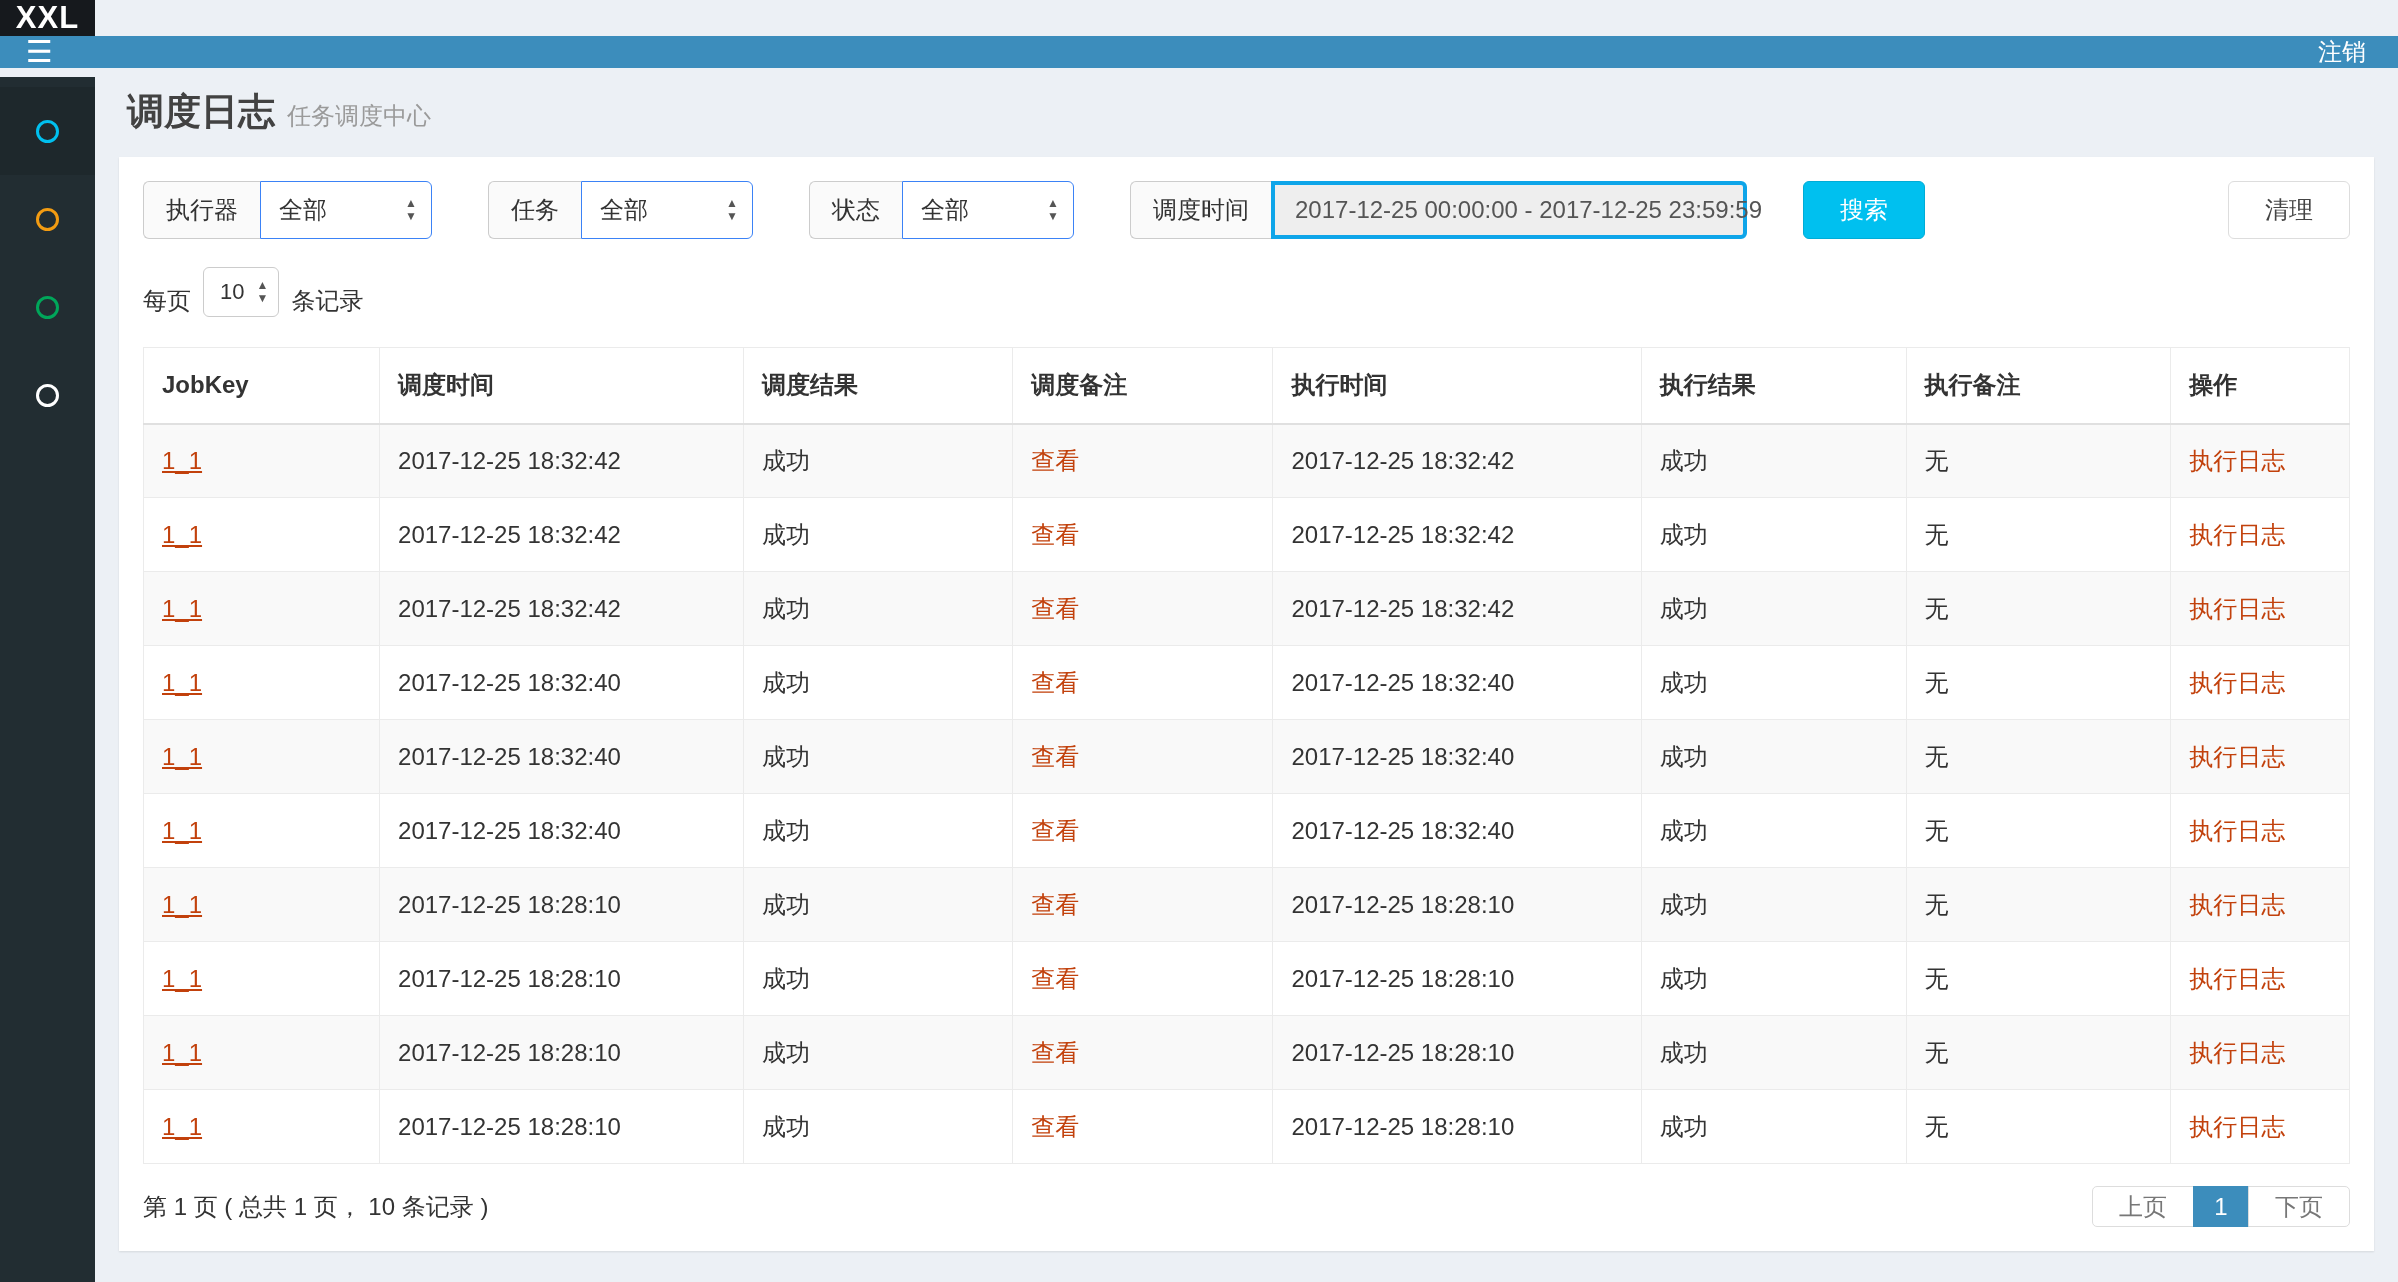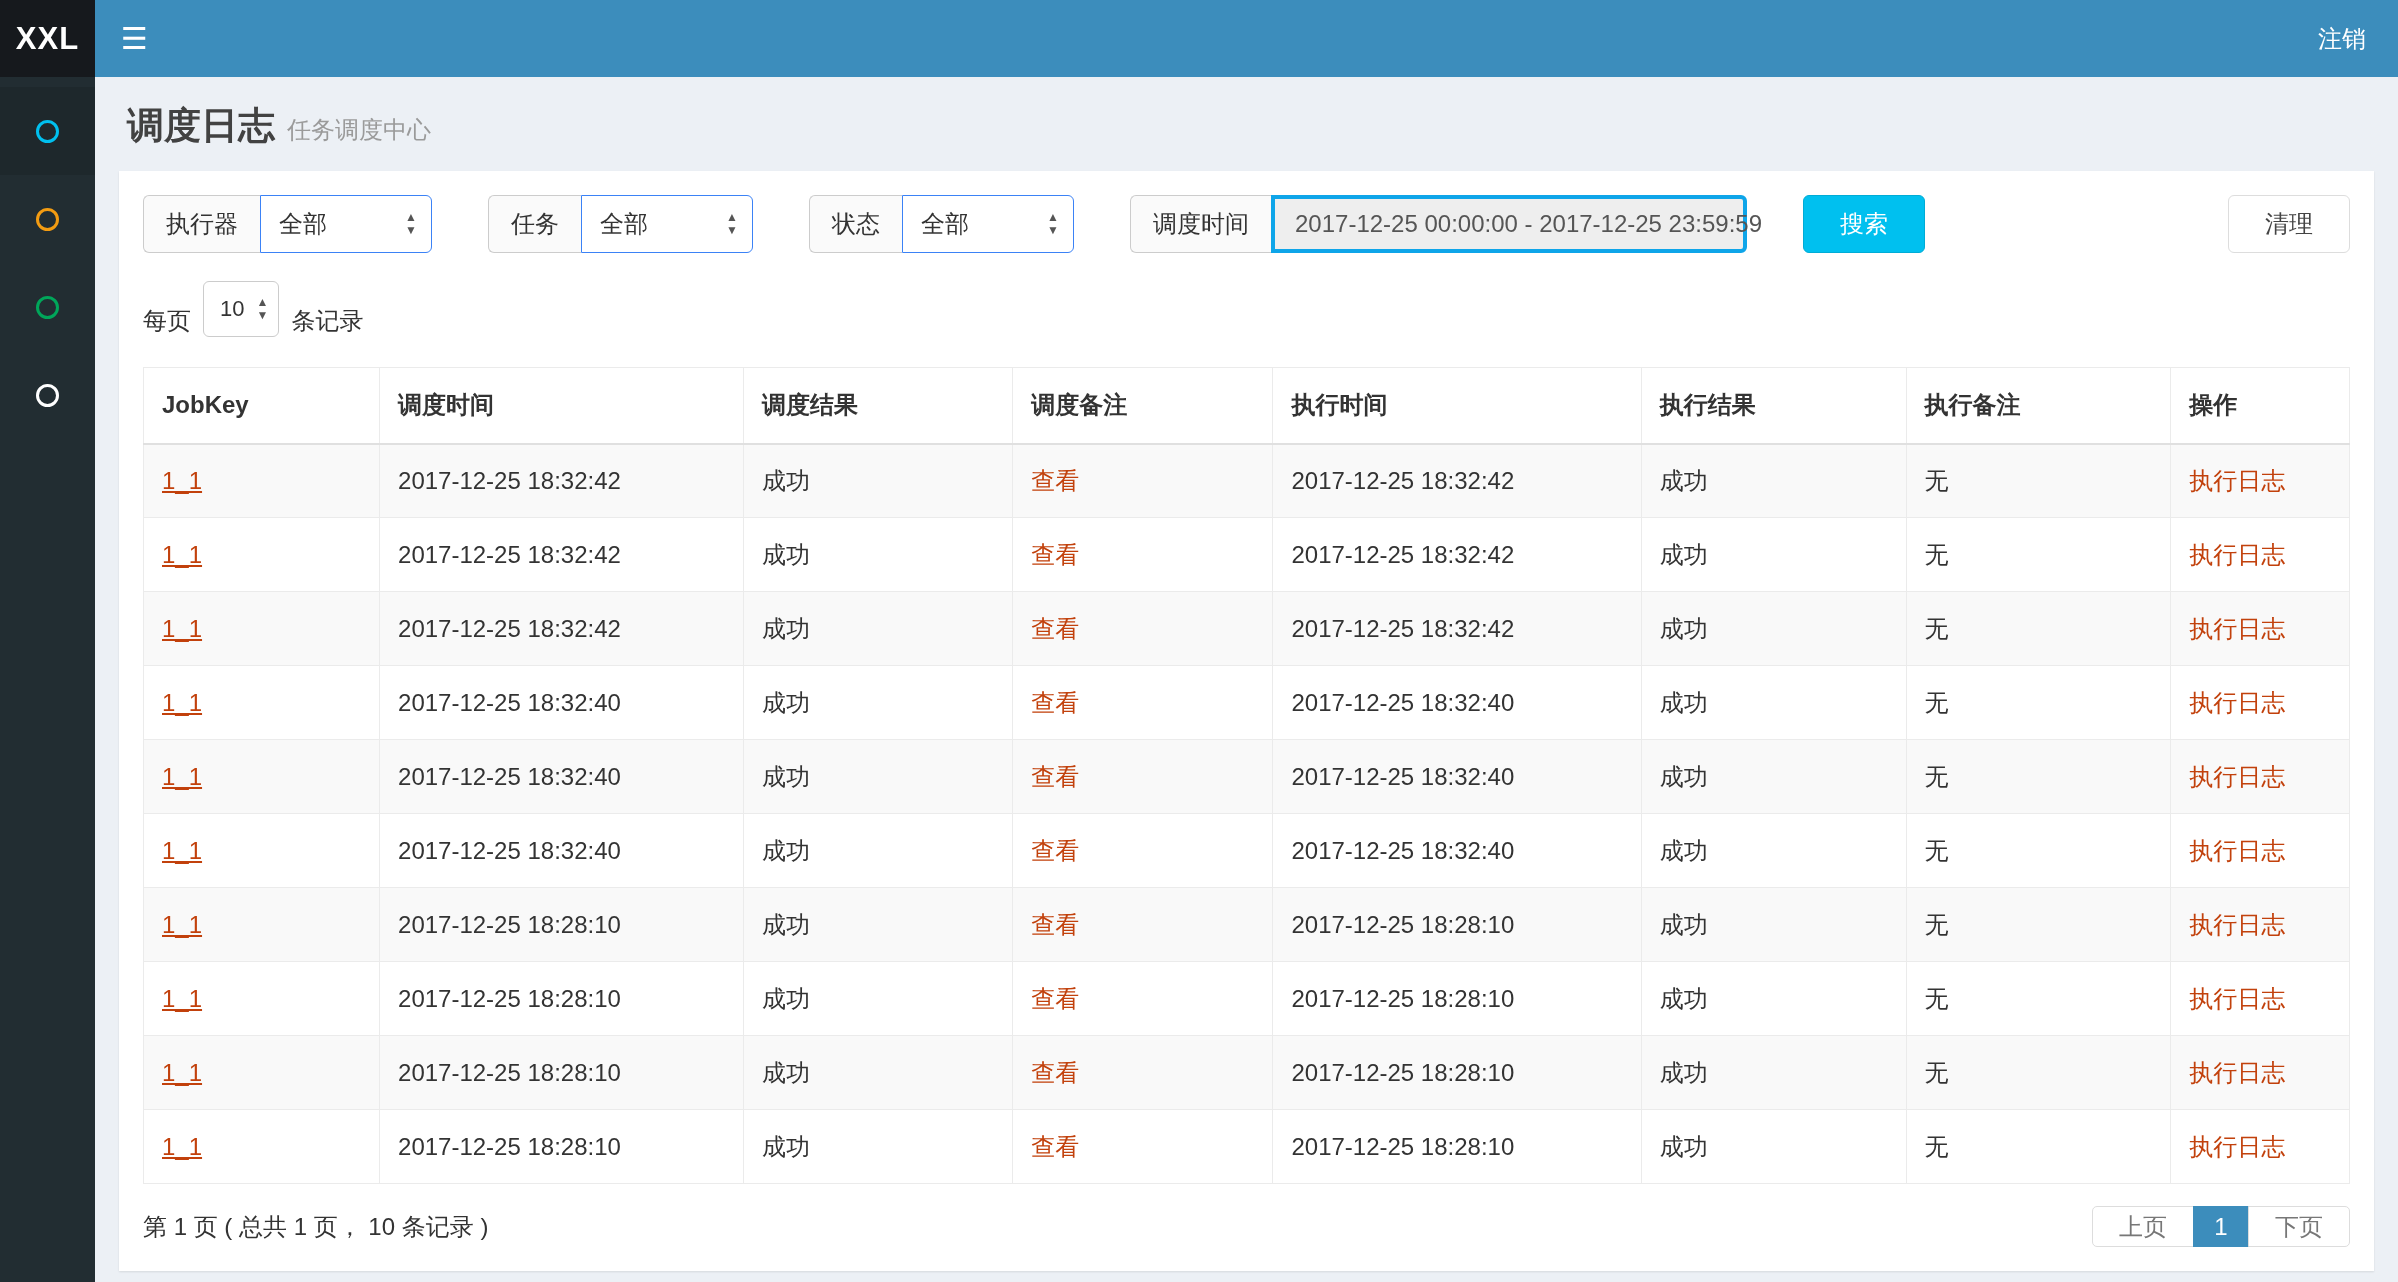--- a/index.html
+++ b/index.html
@@ -4,21 +4,21 @@
 <style>
   * { box-sizing: border-box; }
   html,body { margin:0; padding:0; }
   body {
     width:2398px; height:1282px; overflow:hidden;
     font-family:"Liberation Sans","DejaVu Sans",sans-serif;
     background:#ecf0f5; color:#333;
   }
 
   
-  .navbar { height:77px; display:flex; }
+  .navbar { height:63px; display:flex;flex-direction:column; }
   .logo {
     width:95px; background:#16191d; color:#fff; font-weight:bold;
     font-size:31px; display:flex; align-items:center; justify-content:center;
     letter-spacing:1px; cursor:pointer;
   }
   .nav-main {
     flex:1; background:#3c8dbc; display:flex; align-items:center;
     justify-content:space-between; padding:0 32px 0 26px;
   }
   .hamburger { color:#fff; font-size:30px; cursor:pointer; line-height:1; }
@@ -82,21 +82,21 @@
   }
   .btn-search { background:#00c0ef; color:#fff; border-color:#00acd6; }
   .btn-clear { background:#fff; color:#444; border-color:#ddd; margin-left:auto; }
 
   
   .page-size-row {
     display:flex; align-items:flex-end; gap:12px; margin-top:28px;
     font-size:24px; color:#333;
   }
   .ps-select {
-    height:56px; border:1px solid #ccc; border-radius:6px; background:#fff;
+    height:50px; border:1px solid #ccc; border-radius:6px; background:#fff;
     display:flex; align-items:center; gap:12px; padding:0 10px 0 16px;
     font-size:22px; cursor:pointer;
   }
 
   
   table.log-table { width:100%; border-collapse:collapse; margin-top:30px; }
   .log-table th, .log-table td {
     border:1px solid #ebebeb; padding:0 18px; height:74px;
     text-align:left; font-size:24px; color:#333;
   }

